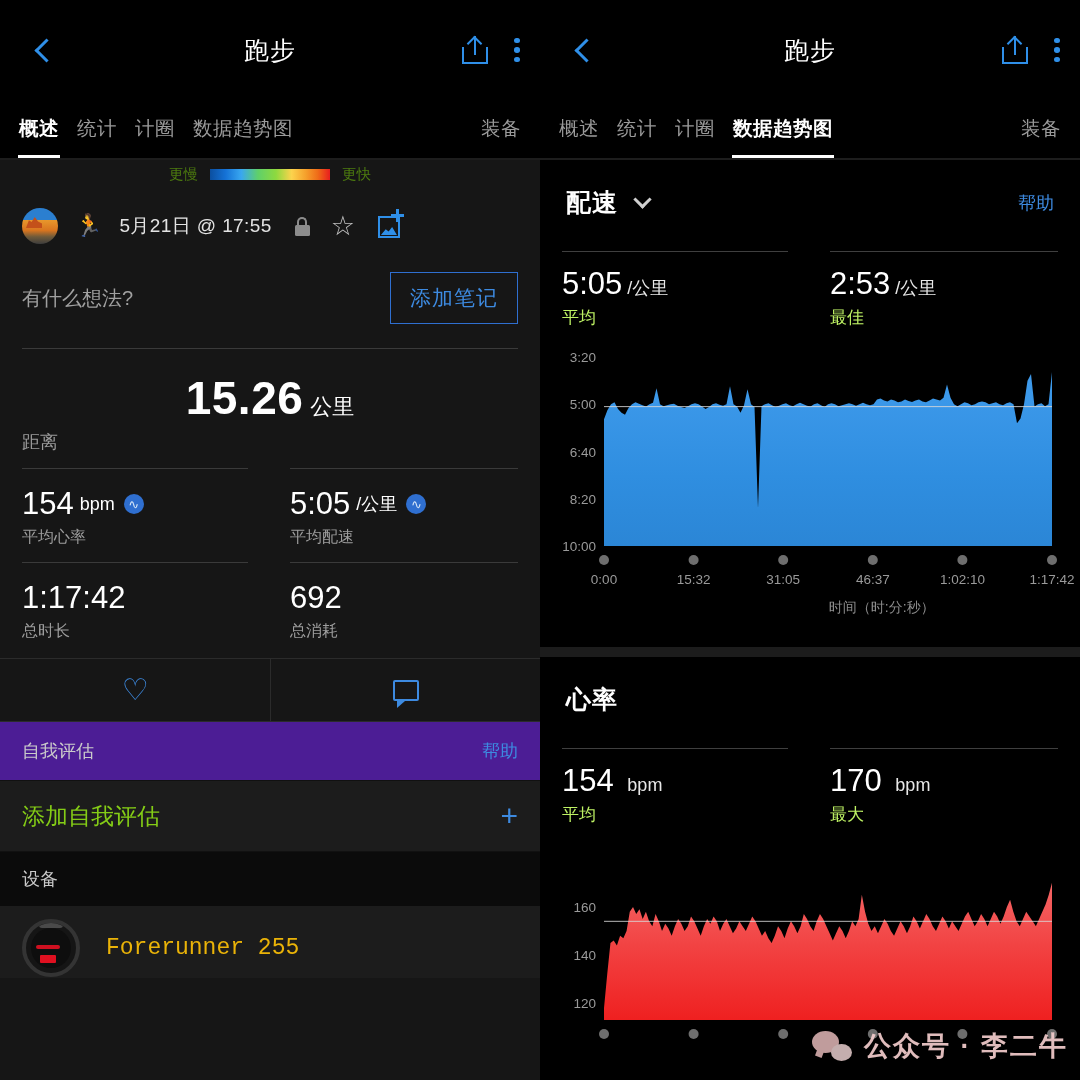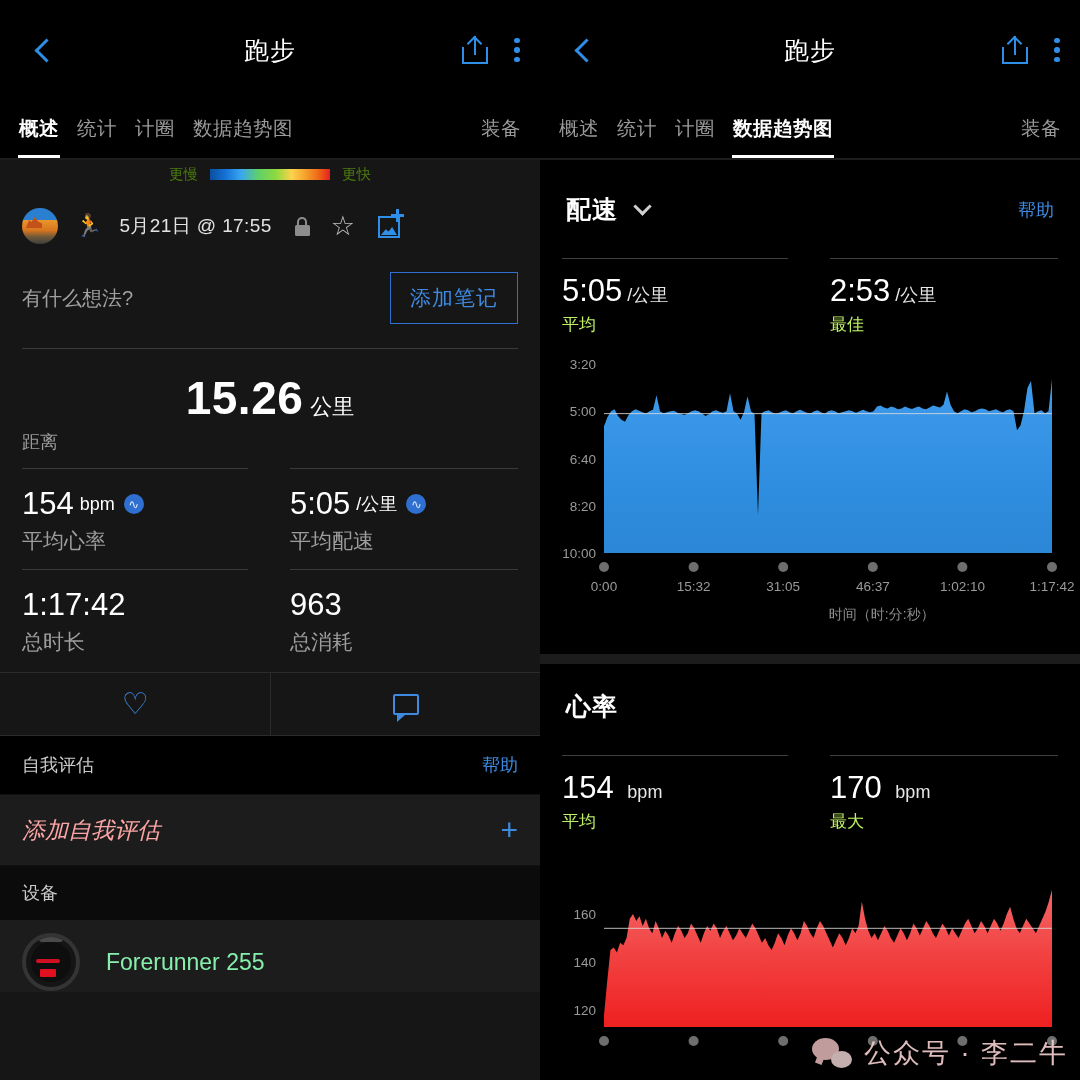--- a/index.html
+++ b/index.html
@@ -121,60 +121,60 @@
   .stat-cell { width: 50%; padding: 0 22px; }
   .stat-cell.right-cell { padding-left: 20px; }
   .cell-line { height: 1px; background: #3a3a3a; }
   .cell-body { padding: 17px 0 0 0; }
   .stat-mid { font-size: 31px; color: #fff; display: flex; align-items: center; }
   .stat-mid .unit { font-size: 18px; font-weight: normal; margin-left: 6px; color: #fff; }
   .badge-hr {
     width: 20px; height: 20px; border-radius: 50%; background: #2f6fd0; margin-left: 9px;
     display: flex; align-items: center; justify-content: center; font-size: 13px; color: #d9e8f8;
   }
-  .stat-sub { font-size: 21px; color: #9d9d9d; margin-top: 5px; }
+  .stat-sub { font-size: 16px; color: #9d9d9d; margin-top: 5px; }
 
   .like-text { font-size: 16px; color: #9d9d9d; padding: 24px 22px 0 22px; }
   .social-bar { display: flex; margin-top: 16px; border-top: 1px solid #2b2b2b; border-bottom: 1px solid #2b2b2b; }
   .social-btn {
     width: 50%; height: 62px; display: flex; align-items: center; justify-content: center;
   }
   .social-btn + .social-btn { border-left: 1px solid #2b2b2b; }
   .heart { font-size: 30px; color: #3d8ae0; line-height: 1; }
   .bubble { width: 26px; height: 21px; border: 2.6px solid #3d8ae0; position: relative; border-radius: 2px; }
   .bubble::after {
     content:""; position:absolute; left: 2px; bottom: -9px; width: 0; height: 0;
     border-left: 8px solid #3d8ae0; border-bottom: 7px solid transparent;
   }
 
   .section-head {
     display: flex; align-items: center; padding: 0 22px;
-    height: 58px; background: #000000;
+    height: 58px; background: #4c1d95;
   }
   .section-head-title { font-size: 18px; color: #cacaca; }
   .help-link { margin-left: auto; font-size: 18px; color: #3d8ae0; }
   .assess-row {
     display: flex; align-items: center; padding: 0 22px; height: 72px;
     background: #1c1c1c; border-top: 1px solid #111; border-bottom: 1px solid #111;
   }
-  .assess-label { font-size: 23px; color: #fca5a5; font-style: italic; }
+  .assess-label { font-size: 23px; color: #84cc16; }
   .plus { margin-left: auto; font-size: 30px; color: #3d8ae0; line-height: 1; }
   .device-head { display:flex; align-items:center; padding: 0 22px; height: 54px; background:#0b0b0b; }
   .device-row { display: flex; align-items: center; gap: 26px; padding: 12px 22px 0 22px; background:#1c1c1c; height: 72px; }
   .watch {
     width: 58px; height: 58px; border-radius: 50%; background: #151515;
     border: 4px solid #343434; position: relative; flex: none; overflow: hidden;
   }
   .watch::before {
     content:""; position:absolute; left:13px; top:-9px; width:24px; height:14px; background:#4a4a4a; border-radius:3px;
   }
   .watch .face { position:absolute; inset:5px; border-radius:50%; background:#0e0e0e; }
   .watch .red1 { position:absolute; left:10px; top:22px; width:24px; height:4px; background:#cf1020; border-radius:2px; }
   .watch .red2 { position:absolute; left:14px; top:32px; width:16px; height:8px; background:#e01020; border-radius:1px; }
-  .device-name { font-size: 23px; color: #86efac; }
+  .device-name { font-size: 23px; color: #eab308; font-family: Liberation Mono, monospace; }
 
   
   .right-body { height: 922px; background: #000; position: relative; }
   .card { background: #000; position: relative; }
   .card-head { display: flex; align-items: center; padding: 26px 26px 0 26px; }
   .card-title { font-size: 25px; color: #fff; font-weight: bold; letter-spacing: 1px; }
   .chev-down {
     width: 13px; height: 13px; border-right: 3px solid #cfcfcf; border-bottom: 3px solid #cfcfcf;
     transform: rotate(45deg); margin-left: 18px; margin-bottom: 6px;
   }
@@ -190,21 +190,21 @@
   .chartwrap { position: relative; margin-top: 14px; }
   .chart-svg { display: block; }
   .axis-y-label { font-size: 13.5px; fill: #9a9a9a; }
   .axis-x-label { font-size: 13.5px; fill: #9a9a9a; }
   .axis-caption { font-size: 14px; fill: #8d8d8d; }
 
   .panel-divider { position: absolute; left: 0; right: 0; height: 10px; background: #1c1c1c; }
 
   .watermark {
     position: absolute; right: 12px; bottom: 18px;
-    display: flex; align-items: center; gap: 12px; pointer-events: none;
+    display: flex; align-items: center; gap: 12px; pointer-events: none; font-weight: bold;
   }
   .wm-text { font-size: 27px; color: #f3cdcd; letter-spacing: 2px; opacity: .92; }
   .wm-icon { position: relative; width: 40px; height: 30px; opacity: .8; }
   .wm-icon .b1 {
     position:absolute; left:0; top:0; width:27px; height:22px; border-radius:50%; background:#f0c3c3;
   }
   .wm-icon .b1::after{ content:""; position:absolute; left:4px; bottom:-4px; width:7px; height:7px; background:#f0c3c3; transform: rotate(20deg);}
   .wm-icon .b2 {
     position:absolute; right:0; bottom:0; width:21px; height:17px; border-radius:50%; background:#f6dada;
   }
@@ -330,21 +330,21 @@
             <div class="stat-mid">
                 <span>1:17:42</span>
               </div>
             <div class="stat-sub">总时长</div>
           </div>
         </div>
         <div class="stat-cell right-cell">
           <div class="cell-line"></div>
           <div class="cell-body">
             <div class="stat-mid">
-                <span>963</span>
+                <span>692</span>
               </div>
             <div class="stat-sub">总消耗</div>
           </div>
         </div>
       </div>
 
 
       <div class="social-bar">
         <div class="social-btn">
           <span class="heart">♡</span>
@@ -403,21 +403,21 @@
       <div class="tab">概述</div>
       <div class="tab">统计</div>
       <div class="tab">计圈</div>
       <div class="tab active">数据趋势图</div>
       <div class="tab" style="margin-left:auto;">装备</div>
     </div>
     <div class="tabs-sep"></div>
 
     <div class="right-body">
 
-      <div class="card" style="height:378px; background:#000;margin-top:7px;">
+      <div class="card" style="height:378px; background:#000;">
         <div class="card-head">
           <span class="card-title">配速</span>
           <span class="chev-down"></span>
           <span class="card-help">帮助</span>
         </div>
         <div class="metric-grid">
           <div class="metric-cell">
             <div class="metric-line"></div>
             <div class="metric-val">
               <span>5:05</span><span class="unit">/公里</span>

